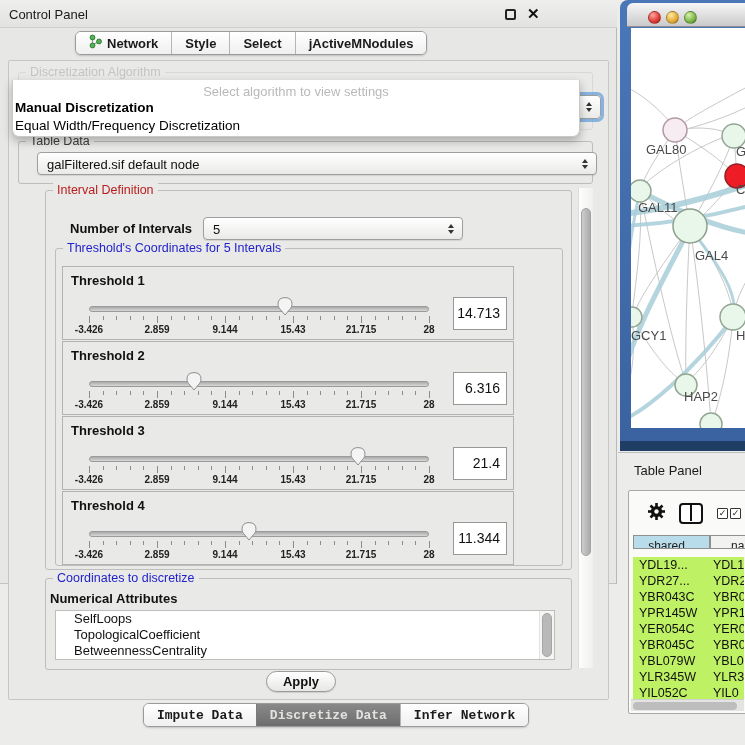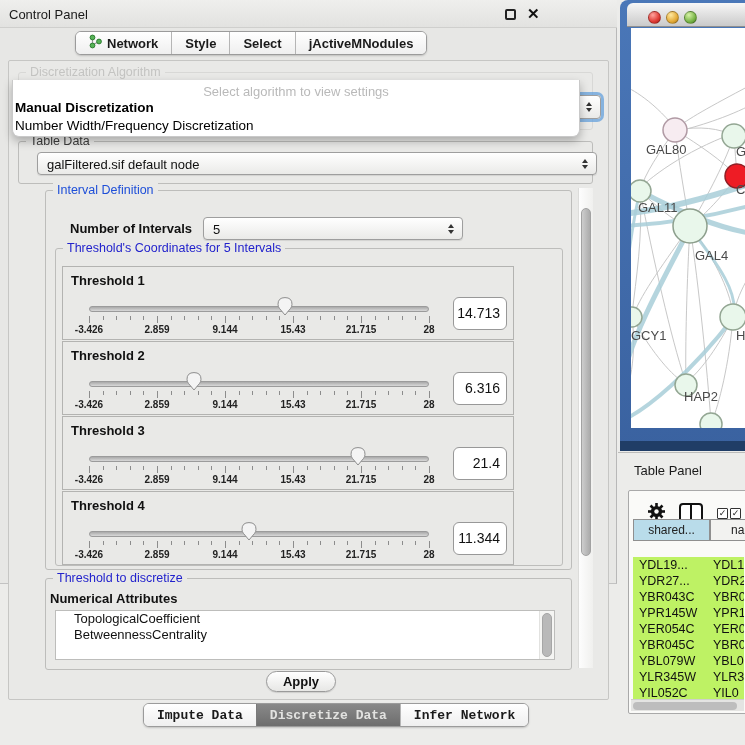--- a/index.html
+++ b/index.html
@@ -55,35 +55,35 @@
   #table-data-combo { left:25px; top:152px; width:560px; height:23px;margin-left:12px; }
   #noi-combo { left:203px; top:217px; width:260px; height:23px; }
   #noi-label { position:absolute; left:70px; top:221px; font-size:13px; font-weight:bold; color:#111; }
 
   #main-scrollbar { position:absolute; left:578px; top:188px; width:15px; height:480px;
         background:linear-gradient(90deg,#fdfdfd,#f0f0ee); border-left:1px solid #dcdcda; }
   #main-scroll-thumb { position:absolute; left:2px; top:20px; width:10px; height:348px;
         background:linear-gradient(90deg,#cdcdcd,#ababab); border:1px solid #a2a2a2; border-radius:6px; }
 
   #grp-interval { left:45px; top:190px; width:527px; height:380px; }
-  #grp-interval .group-label { color:#1d4ed8; }
+  #grp-interval .group-label { color:#b91c1c; }
   #grp-thresholds { left:55px; top:248px; width:508px; height:318px; }
   #grp-thresholds .group-label, #grp-attrs .group-label { color:#2222cc; }
 
   .threshold-panel { position:absolute; left:62px; width:452px; height:74px;
         border:1px solid #b3b3b1; background:#e9e9e7; }
   .th-title { position:absolute; left:8px; top:6px; font-size:13px; font-weight:bold; color:#111; }
   .slider-track { position:absolute; left:26px; top:39px; width:340px; height:6px;
         border:1px solid #9b9b9b; border-radius:4px; background:linear-gradient(#a9a9a9,#d8d8d8); }
   .tick { position:absolute; top:49px; width:1px; height:4px; background:#8c8c8c; }
   .tick.major { height:7px; }
   .scale-label { position:absolute; top:57px; width:60px; text-align:center; font-size:10px; font-weight:bold; color:#222; }
   .slider-thumb { position:absolute; top:29px; width:16px; height:20px; z-index:2; }
   .value-box { position:absolute; left:390px; top:30px; width:54px; height:33px; background:#fff;
-        border:1px solid #989898; border-radius:6px; font-size:14px; color:#111;
+        border:1px solid #989898; border-radius:0; font-size:14px; color:#111;
         text-align:right; line-height:31px; padding-right:6px; }
 
   #grp-attrs { left:45px; top:578px; width:527px; height:92px; }
   #num-attr-label { position:absolute; left:50px; top:591px; font-size:13px; font-weight:bold; color:#111; }
   #attr-list { position:absolute; left:55px; top:610px; width:500px; height:50px; background:#fff;
         border:1px solid #bdbdbb; overflow:hidden; }
   .list-item { height:16px; line-height:16px; padding-left:18px; font-size:13px; color:#111; white-space:nowrap; }
   .list-item:first-child { margin-top:3px; }
   .attr-sb { position:absolute; right:0; top:0; width:15px; height:48px; background:#f5f5f3; border-left:1px solid #e2e2e0; }
   .attr-sb-thumb { position:absolute; right:2px; top:2px; width:10px; height:44px;
@@ -111,21 +111,21 @@
   #tp-title { position:absolute; left:634px; top:463px; font-size:13px; color:#1a1a1a; }
   #tp-panel { position:absolute; left:628px; top:490px; width:119px; height:224px;
         background:#fafaf8; border:1px solid #a9a9a9; border-radius:2px; }
   #tp-gear { position:absolute; left:18px; top:11px; }
   #tp-columns { position:absolute; left:50px; top:12px; width:24px; height:21px;
         border:2.5px solid #111; border-radius:4px; background:#fff; }
   #tp-columns::after { content:""; position:absolute; left:8.5px; top:0; width:2.5px; height:16px; background:#111; }
   .mini-check { position:absolute; top:17px; width:11px; height:11px; border:1.5px solid #333; border-radius:1px;
         font-size:9px; line-height:9px; text-align:center; color:#222; background:#fff; }
   #chk1 { left:88px; } #chk2 { left:101px; }
-  .hdr-cell { position:absolute; top:28px; height:22px; border:1px solid #8f8f8f; font-size:12px; color:#222;
+  .hdr-cell { position:absolute; top:44px; height:14px; border:1px solid #8f8f8f; font-size:12px; color:#222;
         line-height:20px; overflow:hidden; white-space:nowrap; }
   #hdr-0 { left:4px; width:77px; background:#b9dcea; text-align:center; }
   #hdr-1 { left:81px; width:44px; background:#f2f2f0; padding-left:20px; }
   #tp-rows { position:absolute; left:4px; top:66px; width:111px; height:142px; background:#bef264; overflow:hidden; }
   .trow { position:relative; height:16px; line-height:16px; font-size:12.5px; color:#111; white-space:nowrap; }
   .trow .c1 { position:absolute; left:6px; } .trow .c2 { position:absolute; left:80px; }
   #tp-hsb { position:absolute; left:2px; top:208px; width:113px; height:12px; background:#e4e4e2; border-top:1px solid #cfcfcd; }
   #tp-hsb-thumb { position:absolute; left:2px; top:2px; width:104px; height:8px; background:#bdbdbd; border-radius:5px; }
 
   svg text { font-family:"Liberation Sans",sans-serif; }
@@ -172,21 +172,21 @@
   <div class="combo" id="algo-combo">
     <span class="arrows">
         <i class="arrow-up"></i>
         <i class="arrow-down"></i>
       </span>
   </div>
 
   <div id="algo-popup">
     <div class="popup-prompt">Select algorithm to view settings</div>
     <div class="popup-item" id="popup-item-0">Manual Discretization</div>
-    <div class="popup-item" id="popup-item-1">Number Width/Frequency Discretization</div>
+    <div class="popup-item" id="popup-item-1">Equal Width/Frequency Discretization</div>
   </div>
 
   <div class="group" id="grp-table-data">
     <div class="group-label">Table Data</div>
   </div>
   <div class="combo" id="table-data-combo">
     <span class="combo-text">galFiltered.sif default node</span>
     <span class="arrows">
         <i class="arrow-up"></i>
         <i class="arrow-down"></i>
@@ -367,27 +367,28 @@
       <div class="tick major" style="left: 366px;"></div>
       <div class="scale-label" style="left: -4px;">-3.426</div>
       <div class="scale-label" style="left: 64px;">2.859</div>
       <div class="scale-label" style="left: 132px;">9.144</div>
       <div class="scale-label" style="left: 200px;">15.43</div>
       <div class="scale-label" style="left: 268px;">21.715</div>
       <div class="scale-label" style="left: 336px;">28</div>
     </div>
 
   <div class="group" id="grp-attrs">
-    <div class="group-label">Threshold to discretize</div>
+    <div class="group-label">Coordinates to discretize</div>
   </div>
   <div id="num-attr-label">Numerical Attributes</div>
   <div id="attr-list">
     <div class="attr-sb">
         <div class="attr-sb-thumb"></div>
       </div>
+  <div class="list-item">SelfLoops</div>
       <div class="list-item">TopologicalCoefficient</div>
       <div class="list-item">BetweennessCentrality</div>
     </div>
 
   <div id="apply-btn">Apply</div>
 
   <div class="tabbar bottom">
     <div class="seg">
         <span>Impute Data</span>
       </div>

